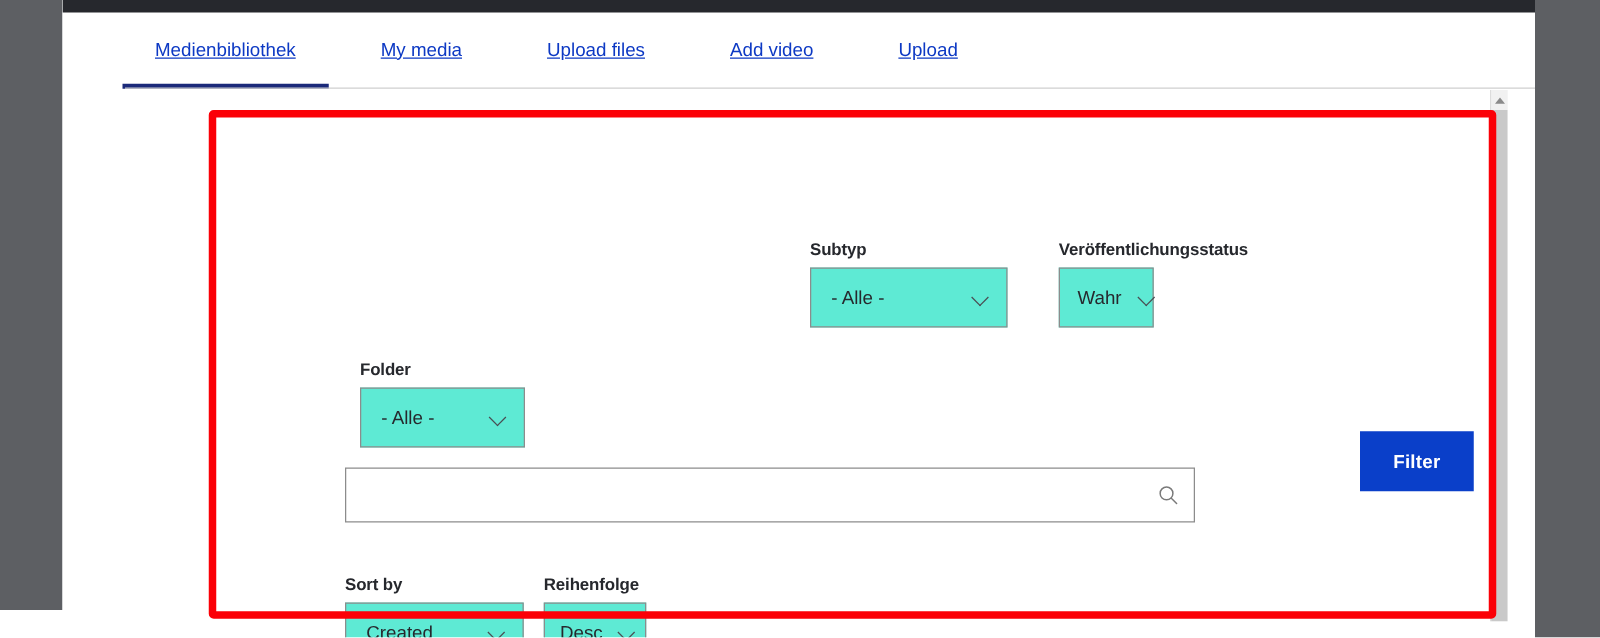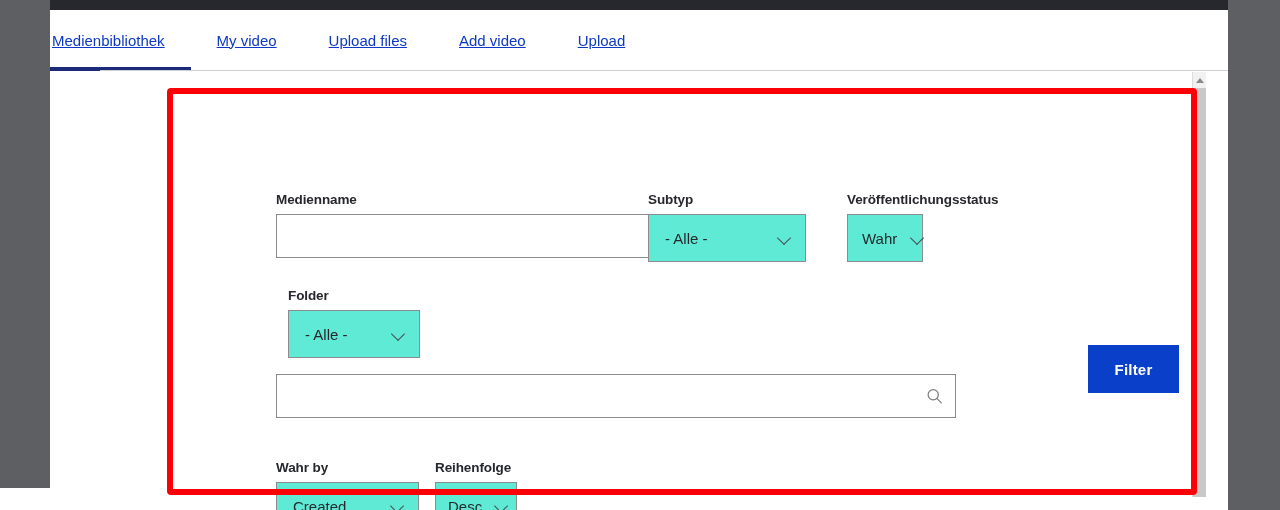--- a/index.html
+++ b/index.html
@@ -53,20 +53,22 @@
     background: #26282d;
   }
 
   
   .tabs {
     position: absolute;
     left: 0; top: 10px;
     width: 1178px; height: 60px;
     display: flex;
     align-items: center;
+    padding-left: 72px;
+    gap: 16px;
   }
   .tab {
     position: relative;
     font-size: 15px;
     color: #0d39c4;
     text-decoration: underline;
     cursor: pointer;
     margin-right: 48px;
     padding: 0 2px;
     white-space: nowrap;
@@ -247,42 +249,38 @@
 
   <div class="modal">
 
     <div class="modal-titlebar"></div>
 
     <div class="tabs">
       <div class="tab active">
         <span>Medienbibliothek</span>
       </div>
       <div class="tab">
-        <span>My video</span>
+        <span>My media</span>
       </div>
       <div class="tab">
         <span>Upload files</span>
       </div>
       <div class="tab">
         <span>Add video</span>
       </div>
       <div class="tab">
         <span>Upload</span>
       </div>
     </div>
     <div class="tabs-divider"></div>
 
     <div class="scroll-area">
 
       <div class="filter-form">
 
-        <div class="f-medienname">
-          <label class="field-label">Medienname</label>
-          <input class="text-input" type="text" value="" style="">
-        </div>
 
         <div class="f-subtyp">
           <label class="field-label">Subtyp</label>
           <div class="select-box">
             <span>- Alle -</span>
             <span class="chev"></span>
           </div>
         </div>
 
         <div class="f-status">
@@ -305,21 +303,21 @@
           <div class="tags-wrap">
             <input class="text-input" type="text" value="" style="">
             <svg class="search-icon" viewBox="0 0 20 20">
               <circle cx="8.5" cy="8.5" r="6" fill="none" stroke="#7a7a7a" stroke-width="1.4"></circle>
               <line x1="13" y1="13" x2="18" y2="18" stroke="#7a7a7a" stroke-width="1.4" stroke-linecap="round"></line>
             </svg>
           </div>
         </div>
 
         <div class="f-sortby">
-          <label class="field-label">Wahr by</label>
+          <label class="field-label">Sort by</label>
           <div class="select-box">
             <span>Created</span>
             <span class="chev"></span>
           </div>
         </div>
 
         <div class="f-order">
           <label class="field-label">Reihenfolge</label>
           <div class="select-box">
             <span>Desc</span>

